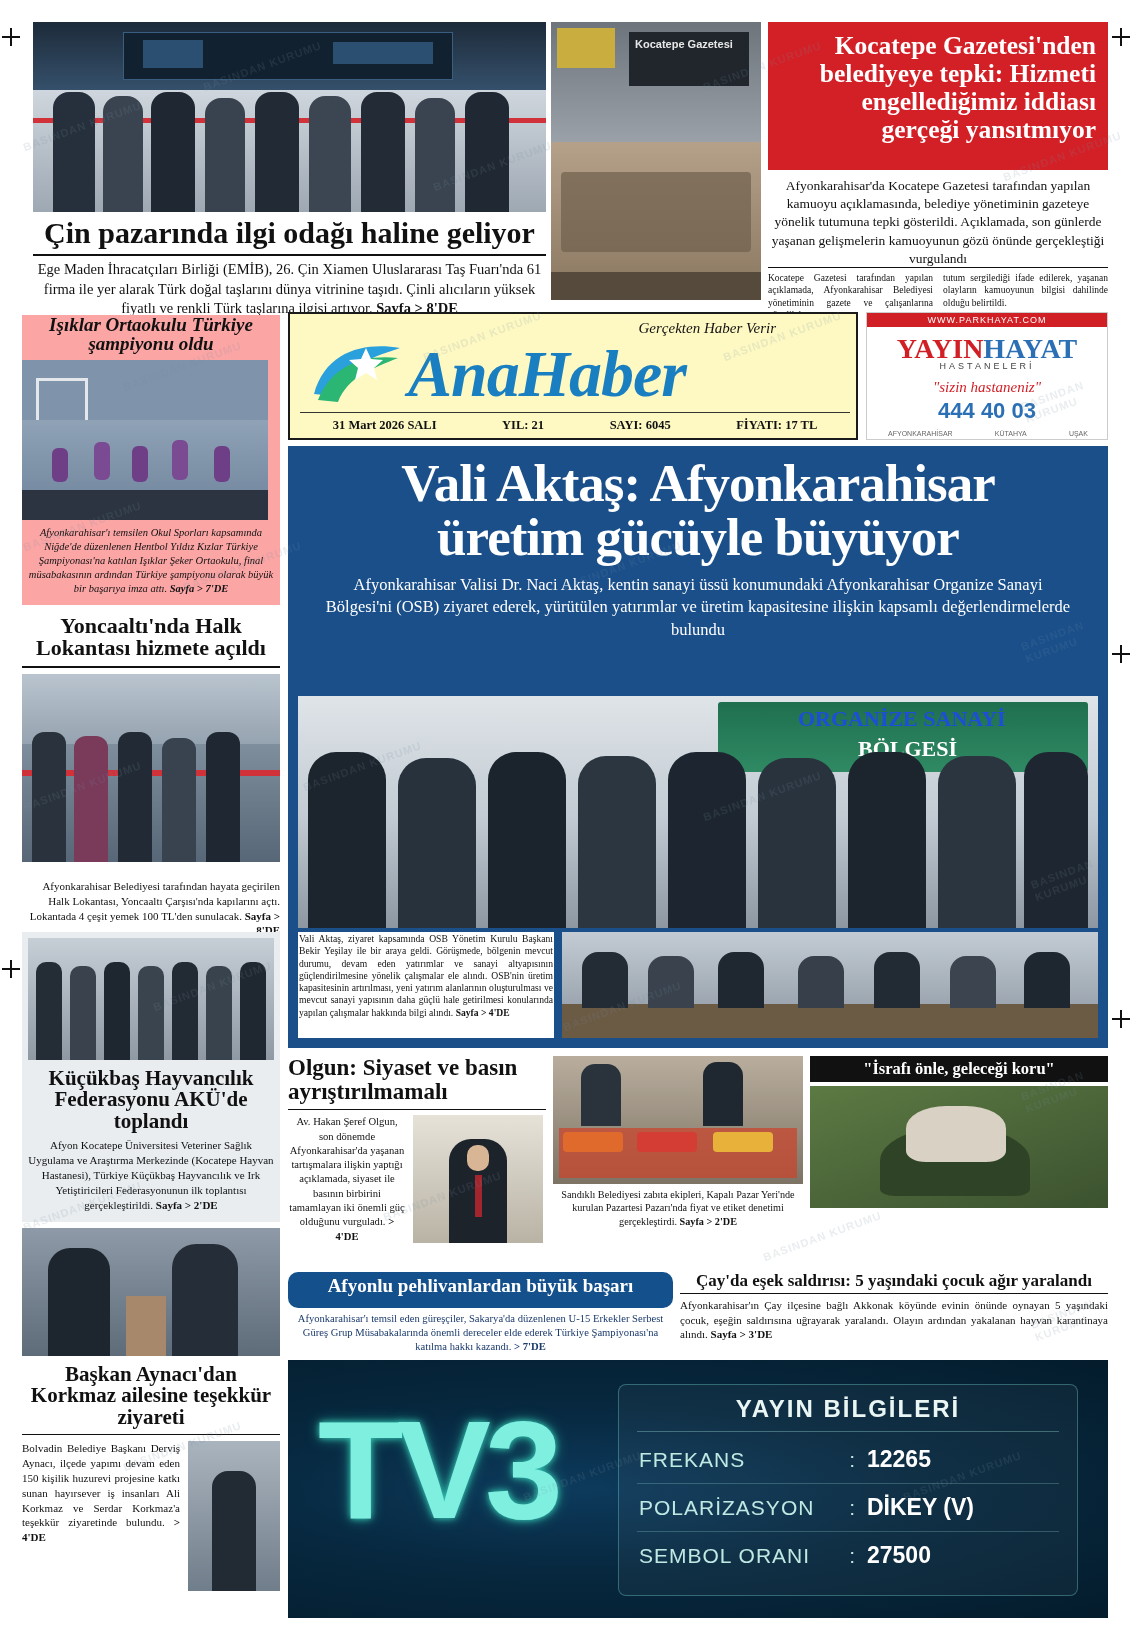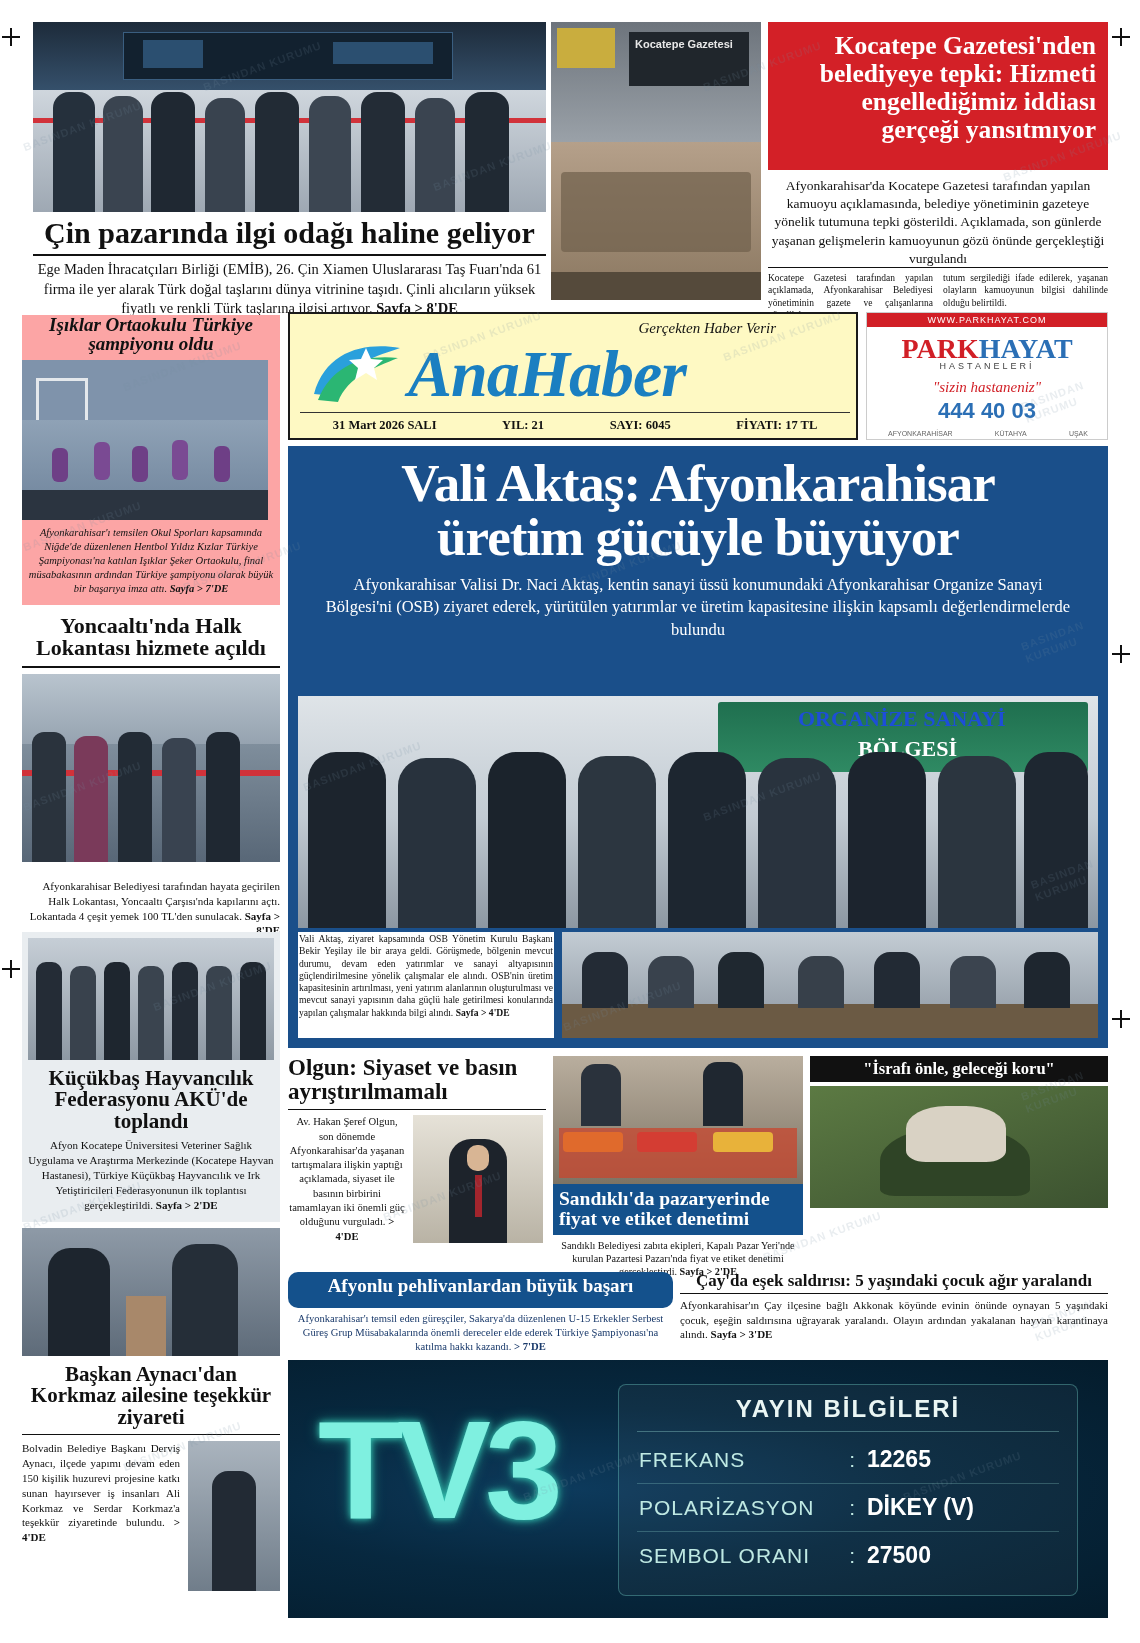--- a/index.html
+++ b/index.html
@@ -216,21 +216,21 @@
       <span>31 Mart 2026 SALI</span>
       <span>YIL: 21</span>
       <span>SAYI: 6045</span>
       <span>FİYATI: 17 TL</span>
     </div>
   </div>
 
   <div style="position:absolute;left:866px;top:312px;width:242px;height:128px;background:#fff;border:1px solid #ccc;">
     <div style="background:#d11f26;color:#fff;font-size:9px;text-align:center;letter-spacing:1px;padding:2px 0;">WWW.PARKHAYAT.COM</div>
     <div style="text-align:center;margin-top:6px;">
-      <span style="font-size:28px;font-weight:bold;color:#d11f26;font-family:'Liberation Serif',serif;">PARK</span><span style="font-size:28px;font-weight:bold;color:#2b6fb5;font-family:'Liberation Serif',serif;">HAYAT</span>
+      <span style="font-size:28px;font-weight:bold;color:#d11f26;font-family:'Liberation Serif',serif;">YAYIN</span><span style="font-size:28px;font-weight:bold;color:#2b6fb5;font-family:'Liberation Serif',serif;">HAYAT</span>
     </div>
     <div style="text-align:center;font-size:9px;letter-spacing:3px;color:#444;margin-top:-4px;">HASTANELERİ</div>
     <div style="text-align:center;font-style:italic;font-size:15px;color:#d11f26;margin-top:8px;font-family:'Liberation Serif',serif;">"sizin hastaneniz"</div>
     <div style="text-align:center;font-size:22px;font-weight:bold;color:#2b6fb5;margin-top:2px;">444 40 03</div>
     <div style="position:absolute;left:0;bottom:2px;width:242px;display:flex;justify-content:space-around;font-size:7px;color:#666;">
       <span>AFYONKARAHİSAR</span>
       <span>KÜTAHYA</span>
       <span>UŞAK</span>
     </div>
   </div>
@@ -299,23 +299,20 @@
 
   <div style="position:absolute;left:553px;top:1056px;width:250px;height:206px;">
     <div class="photo ph-warm" style="width:250px;height:128px;">
       <div style="position:absolute;left:0;top:0;width:250px;height:128px;background:linear-gradient(180deg,#b9ae9e,#7d7364);"></div>
       <div style="position:absolute;left:6px;top:72px;width:238px;height:50px;background:#c8452e;opacity:.75;"></div>
       <div style="position:absolute;left:10px;top:76px;width:60px;height:20px;background:#e06a2c;border-radius:4px;"></div>
       <div style="position:absolute;left:84px;top:76px;width:60px;height:20px;background:#d43d33;border-radius:4px;"></div>
       <div style="position:absolute;left:160px;top:76px;width:60px;height:20px;background:#e8b23a;border-radius:4px;"></div>
       <div style="position:absolute;left:28px;top:8px;width:40px;height:62px;background:#2a323c;border-radius:14px 14px 0 0;"></div>
       <div style="position:absolute;left:150px;top:6px;width:40px;height:64px;background:#1f2730;border-radius:14px 14px 0 0;"></div>
-    </div>
-    <div class="blue-deep" style="margin-top:0;width:250px;padding:5px 6px;">
-      <div class="hl" style="color:#fff;font-size:19.5px;line-height:1.05;">Sandıklı'da pazaryerinde fiyat ve etiket denetimi</div>
     </div>
     <div class="body-txt" style="margin-top:4px;font-size:10.2px;line-height:1.3;text-align:center;">
       <span>Sandıklı Belediyesi zabıta ekipleri, Kapalı Pazar Yeri'nde kurulan Pazartesi Pazarı'nda fiyat ve etiket denetimi gerçekleştirdi.</span>
       <b>Sayfa &gt; 2'DE</b>
     </div>
   </div>
 
   <div style="position:absolute;left:810px;top:1056px;width:298px;height:206px;">
     <div class="kicker-black" style="width:298px;height:26px;line-height:26px;font-size:16.5px;">"İsrafı önle, geleceği koru"</div>
     <div class="photo ph-green" style="margin-top:4px;width:298px;height:122px;">

